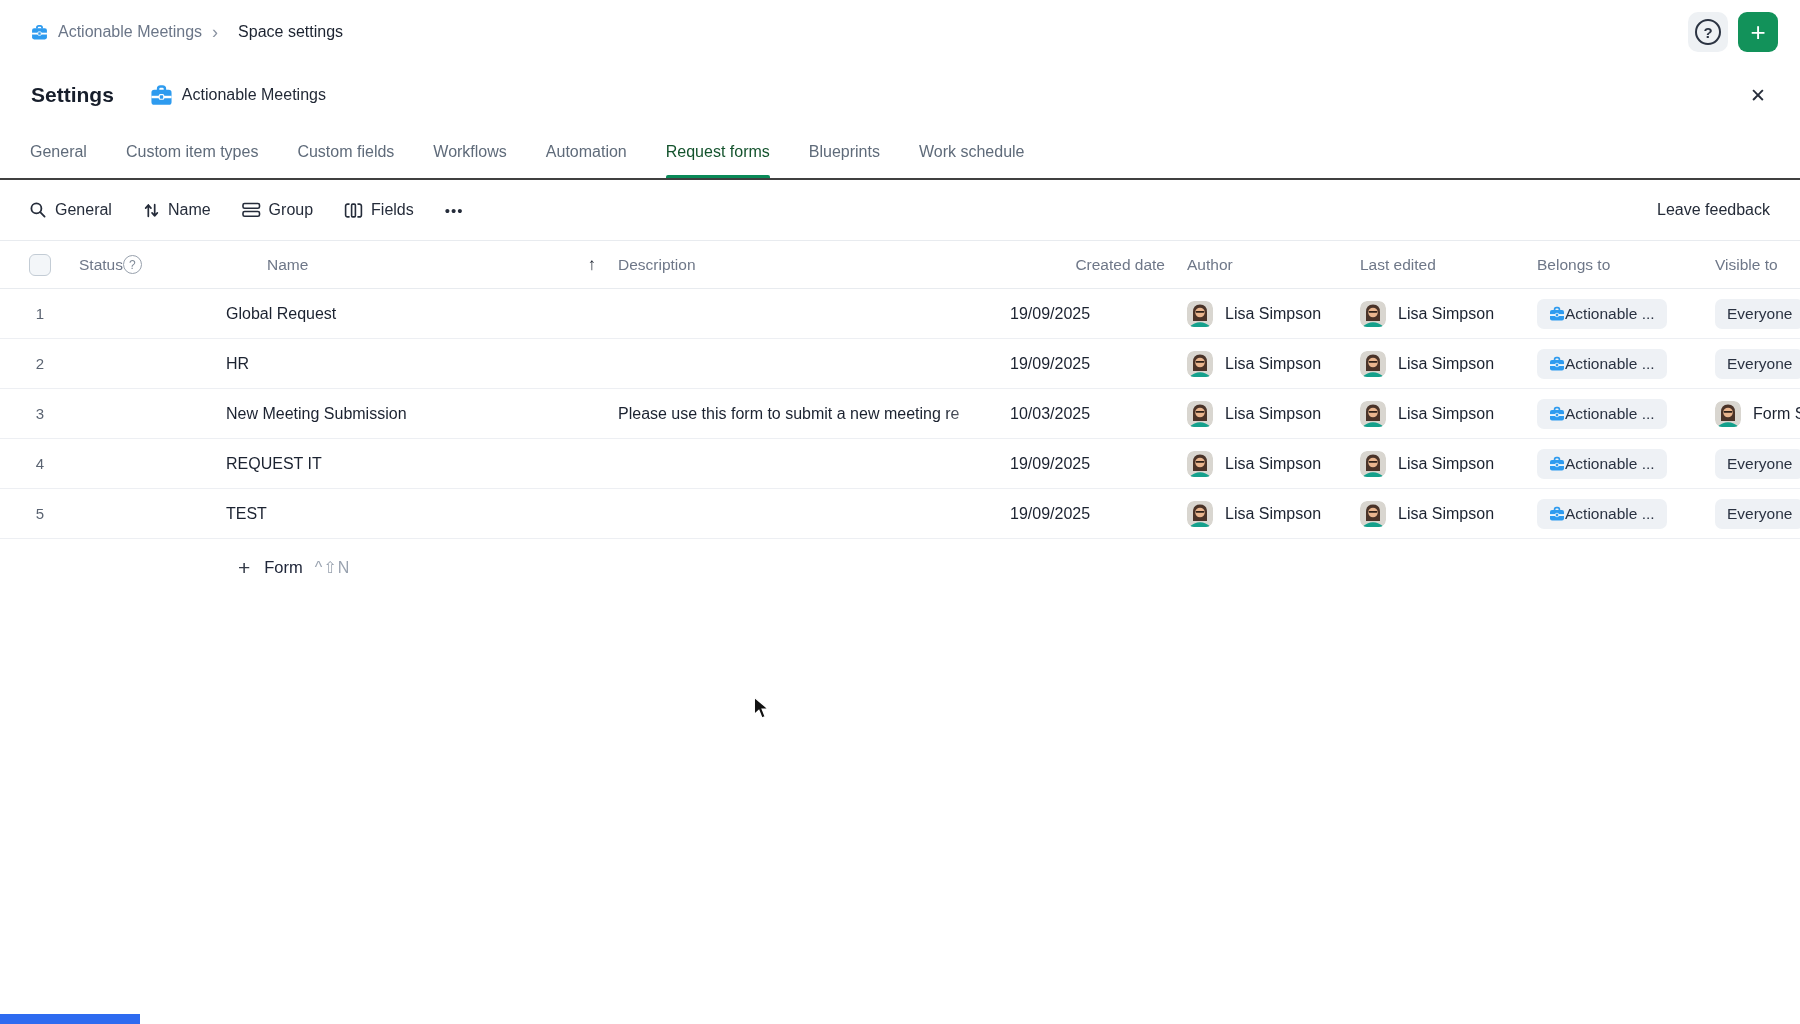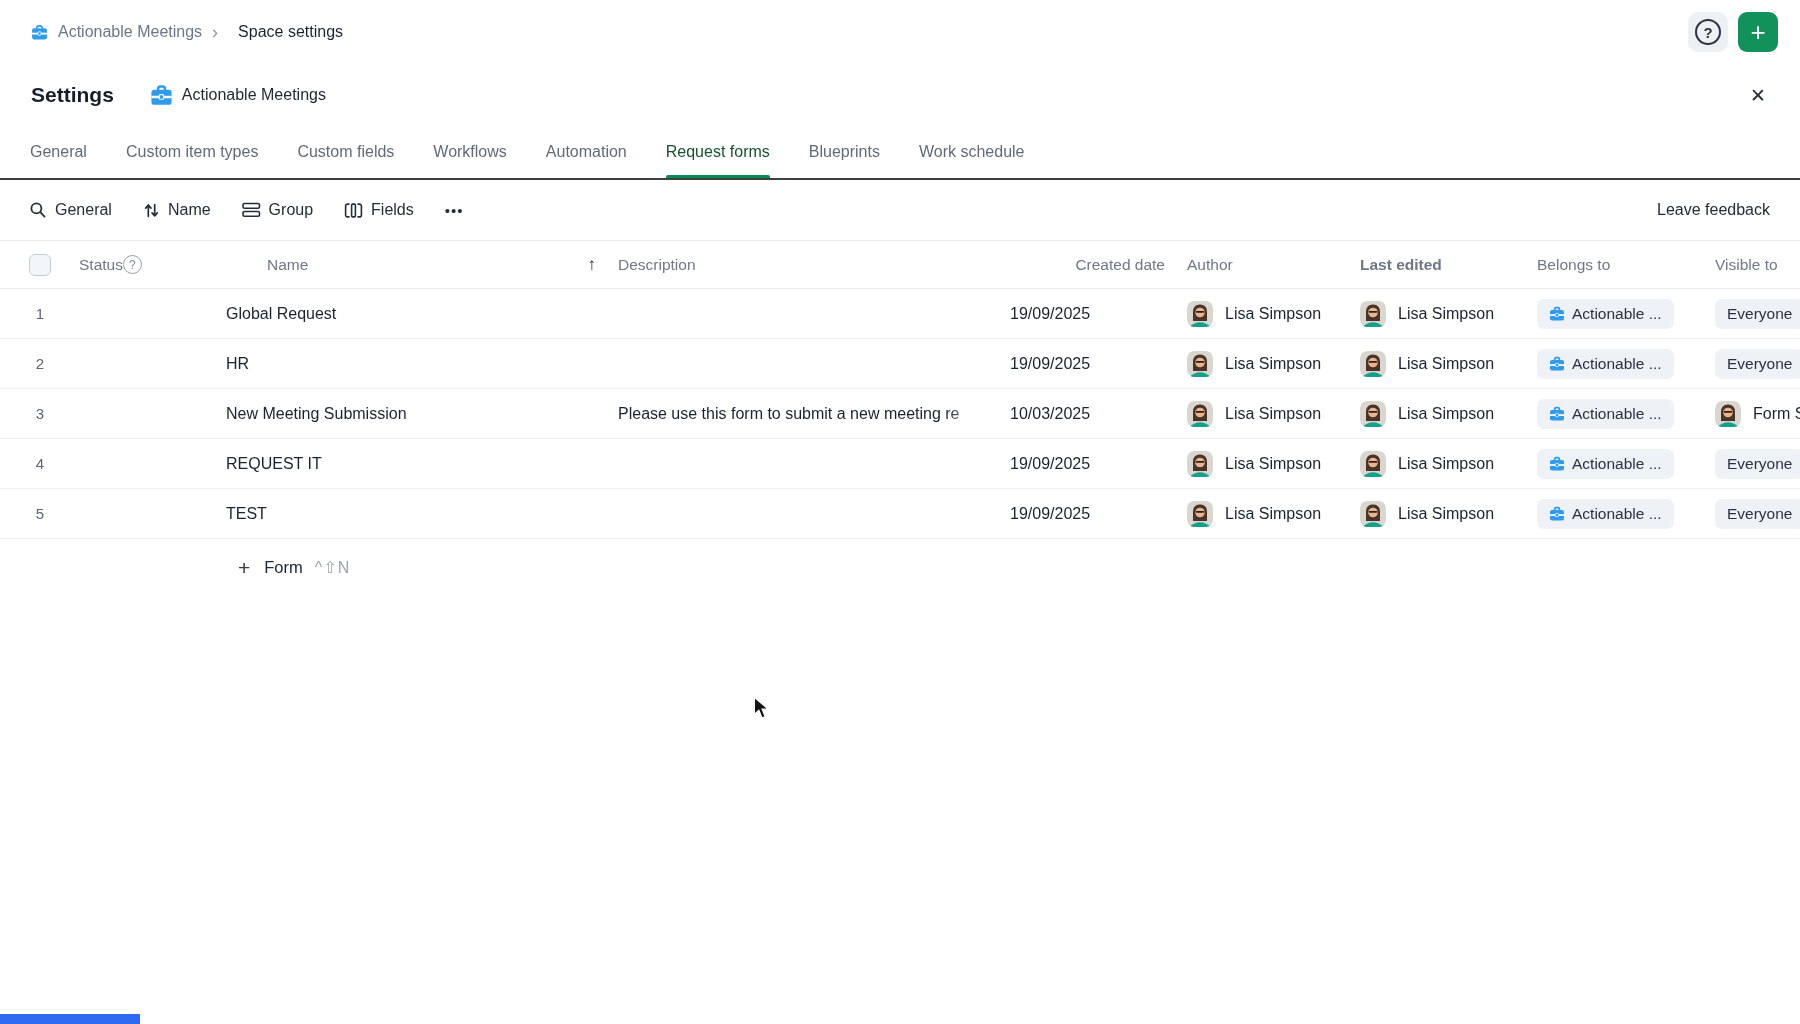--- a/index.html
+++ b/index.html
@@ -37,41 +37,41 @@
   .table { width:1810px; }
   .t-grid { display:grid; grid-template-columns:44px 148px 400px 390px 165px 175px 180px 170px 1fr; align-items:center; }
   .thead { height:49px; border-top:1px solid #e8ebef; border-bottom:1px solid #e8ebef; color:#6e7788; font-size:15.5px; padding-left:18px; }
   .th { display:flex; align-items:center; }
   .th-status { padding-left:17px; }
   .th-name { padding-left:57px; justify-content:space-between; padding-right:14px; }
   .sort-arrow { color:#1c2330; font-size:17px; }
   .th-desc { padding-left:8px; }
   .th-created { padding-left:10px;justify-content:flex-end; }
   .th-author { padding-left:22px; }
-  .th-edited { padding-left:20px;font-weight:bold; }
+  .th-edited { padding-left:20px; }
   .th-belongs { padding-left:17px; }
   .th-visible { padding-left:25px; }
   .hdr-checkbox { width:22px; height:22px; margin-left:11px; border:1.5px solid #c3ccd5; border-radius:6px; background:#f3f6f9; cursor:pointer; }
   .q-circle { width:19px; height:19px; border:1.4px solid #98a1ad; border-radius:50%; display:flex; align-items:center; justify-content:center; font-size:12px; color:#818b98; }
 
   .row { height:50px; border-bottom:1px solid #edeff3; padding-left:18px; font-size:16px; color:#1b2230; }
   .c-num { text-align:center; color:#5b6472; font-size:15px; }
   .toggle { width:44px; height:26px; background:#14a35c; border-radius:13px; position:relative; margin-left:15px; cursor:pointer; }
   .toggle .knob { position:absolute; top:2px; right:2px; width:22px; height:22px; background:#fff; border-radius:50%; }
   .c-name { padding-left:16px; white-space:nowrap; overflow:hidden; cursor:pointer; }
   .c-desc { padding-left:8px; white-space:nowrap; overflow:hidden; color:#20273
 
 4; -webkit-mask-image:linear-gradient(90deg,#000 86%,transparent 99%); mask-image:linear-gradient(90deg,#000 86%,transparent 99%); }
   .c-created { padding-left:10px; }
   .person { display:flex; align-items:center; gap:12px; white-space:nowrap; }
   .c-author { padding-left:22px; }
   .c-edited { padding-left:20px; }
   .avatar { width:26px; height:26px; border-radius:7px; overflow:hidden; flex:0 0 26px; }
   .c-belongs { padding-left:17px; }
-  .chip { display:inline-flex; align-items:center; gap:7px; background:#eef1f5; border-radius:7px; height:30px; padding:0 12px; font-size:15.5px; color:#2a3242; white-space:nowrap; cursor:pointer; }
+  .chip { display:inline-flex; align-items:center; background:#eef1f5; border-radius:7px; height:30px; padding:0 12px; font-size:15.5px; color:#2a3242; white-space:nowrap; cursor:pointer; }
   .c-visible { padding-left:25px; overflow:hidden; white-space:nowrap; }
 
   .footer-add { display:flex; align-items:center; gap:12px; margin:18px 0 0 238px; }
   .add-form-btn { display:flex; align-items:center; gap:14px; border:none; background:transparent; font-size:16.5px; color:#20273a; cursor:pointer; }
   .plus-glyph { font-size:21px; font-weight:400; color:#343b48; line-height:1; }
   .shortcut { font-size:16px; color:#9aa3b0; letter-spacing:1px; }
 
   .cursor { position:absolute; left:752px; top:696px; pointer-events:none; }
   .bottom-bar { position:absolute; left:0; bottom:0; width:140px; height:10px; background:#2e6bf0; }
 </style>

